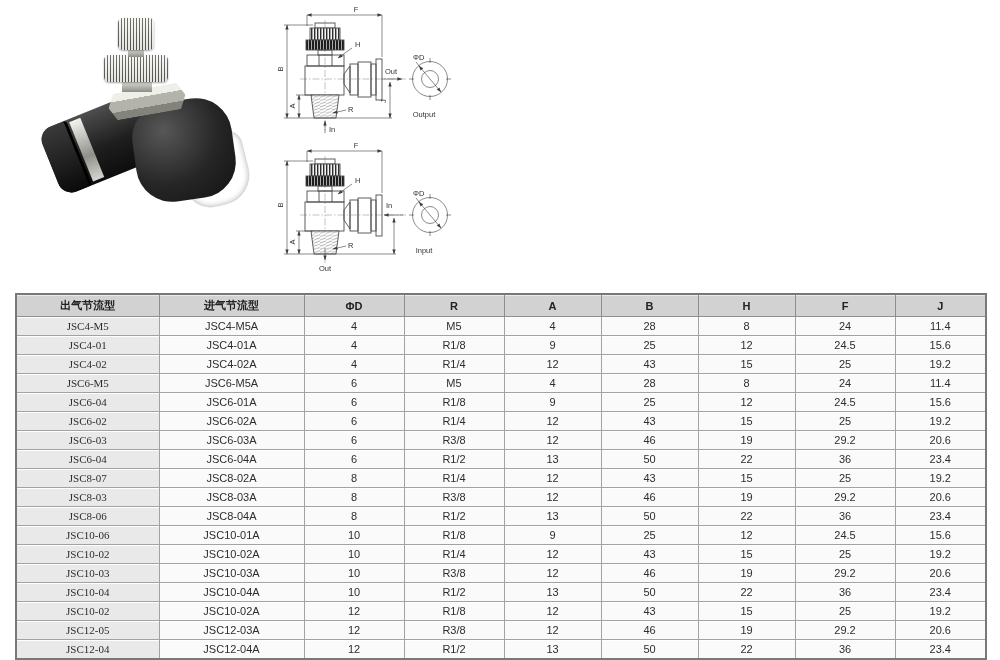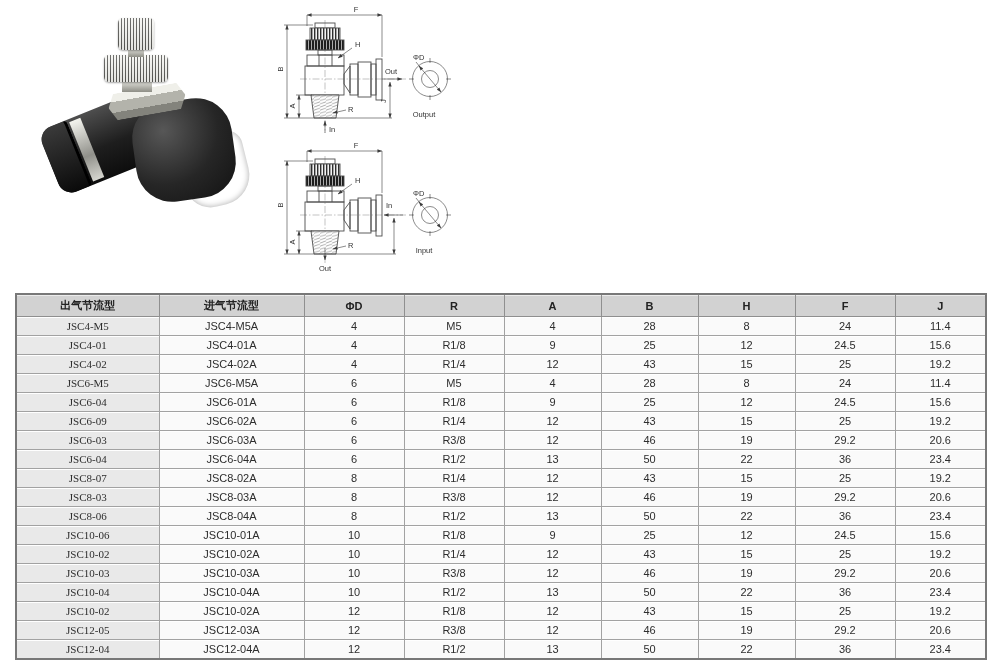--- a/index.html
+++ b/index.html
@@ -285,21 +285,21 @@
           <td>JSC6-01A</td>
           <td>6</td>
           <td>R1/8</td>
           <td>9</td>
           <td>25</td>
           <td>12</td>
           <td>24.5</td>
           <td>15.6</td>
         </tr>
         <tr>
-          <td>JSC6-09</td>
+          <td>JSC6-02</td>
           <td>JSC6-02A</td>
           <td>6</td>
           <td>R1/4</td>
           <td>12</td>
           <td>43</td>
           <td>15</td>
           <td>25</td>
           <td>19.2</td>
         </tr>
         <tr>

